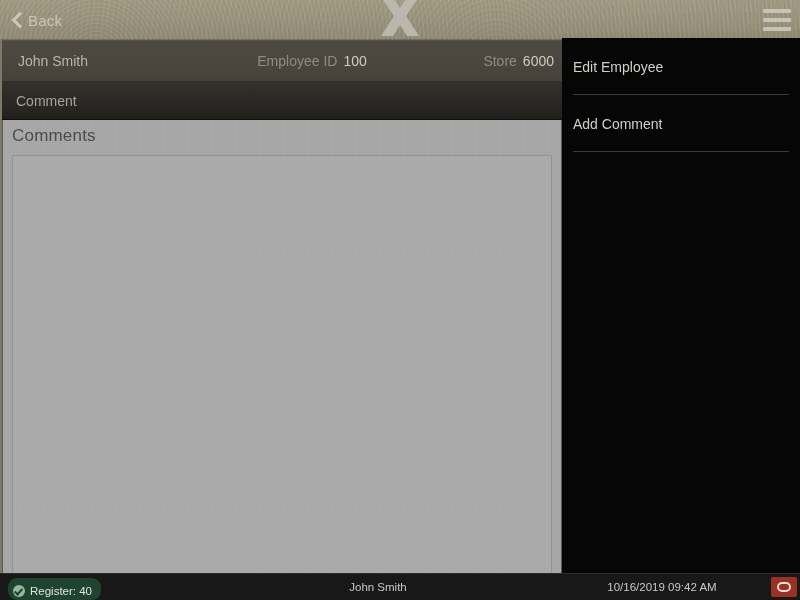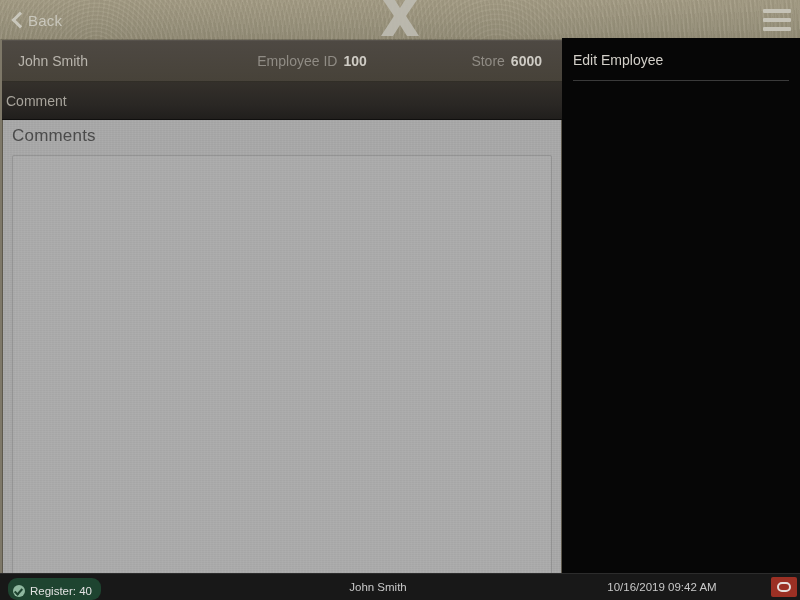--- a/index.html
+++ b/index.html
@@ -113,35 +113,35 @@
     position: absolute;
     top: 0; height: 42px;
     display: flex;
     align-items: center;
     font-size: 14px;
     color: #b9b5ad;
     white-space: nowrap;
   }
   .emp-name   { left: 16px; }
   .emp-id     { left: 0; width: 620px; justify-content: center; }
-  .emp-store  { right: 0; width: 560px; justify-content: flex-end; padding-right: 20px; box-sizing: border-box; }
+  .emp-store  { right: 0; width: 560px; justify-content: flex-end; padding-right: 8px; box-sizing: border-box; }
   .dim  { color: #908c85; }
-  .val  { color: #cfccc5; margin-left: 6px; font-weight: bold; }
+  .val  { color: #cfccc5; margin-left: 6px; }
 
   .tabbar {
     position: absolute;
     left: 2px; top: 42px;
     width: 560px; height: 38px;
     background: linear-gradient(180deg, #34302b 0%, #2a2724 60%, #201e1c 100%);
     display: flex;
     align-items: center;
     box-shadow: inset 0 -1px 0 rgba(0,0,0,0.5);
   }
   .tab {
-    padding: 0 4px;
+    padding: 0 14px;
     font-size: 14px;
     color: #a7a39b;
     height: 38px;
     display: flex;
     align-items: center;
     cursor: pointer;
   }
 
   
   .content-panel {
@@ -201,21 +201,21 @@
   
   .menu-panel {
     position: absolute;
     left: 562px; top: 38px;
     width: 238px;
     height: 536px;
     background: #060606;
   }
   .menu-item {
     position: relative;
-    height: 43px;
+    height: 57px;
     display: flex;
     align-items: center;
     padding-left: 11px;
     font-size: 14px;
     color: #d2cfc8;
     cursor: pointer;
     box-sizing: border-box;
   }
   .menu-item::after {
     content: "";
@@ -346,20 +346,21 @@
         <span class="dot"></span>
         <span class="dot"></span>
         <span class="dot"></span>
         <span class="dot active"></span>
       </div>
     </div>
   </div>
 
   <div class="menu-panel">
     <div class="menu-item">Edit Employee</div>
+    <div class="menu-item">Add Comment</div>
   </div>
 
   <div class="statusbar">
 
     <div class="pill pill-register">
       <span class="check"></span>
       <span>Register: 40</span>
     </div>
 
 

